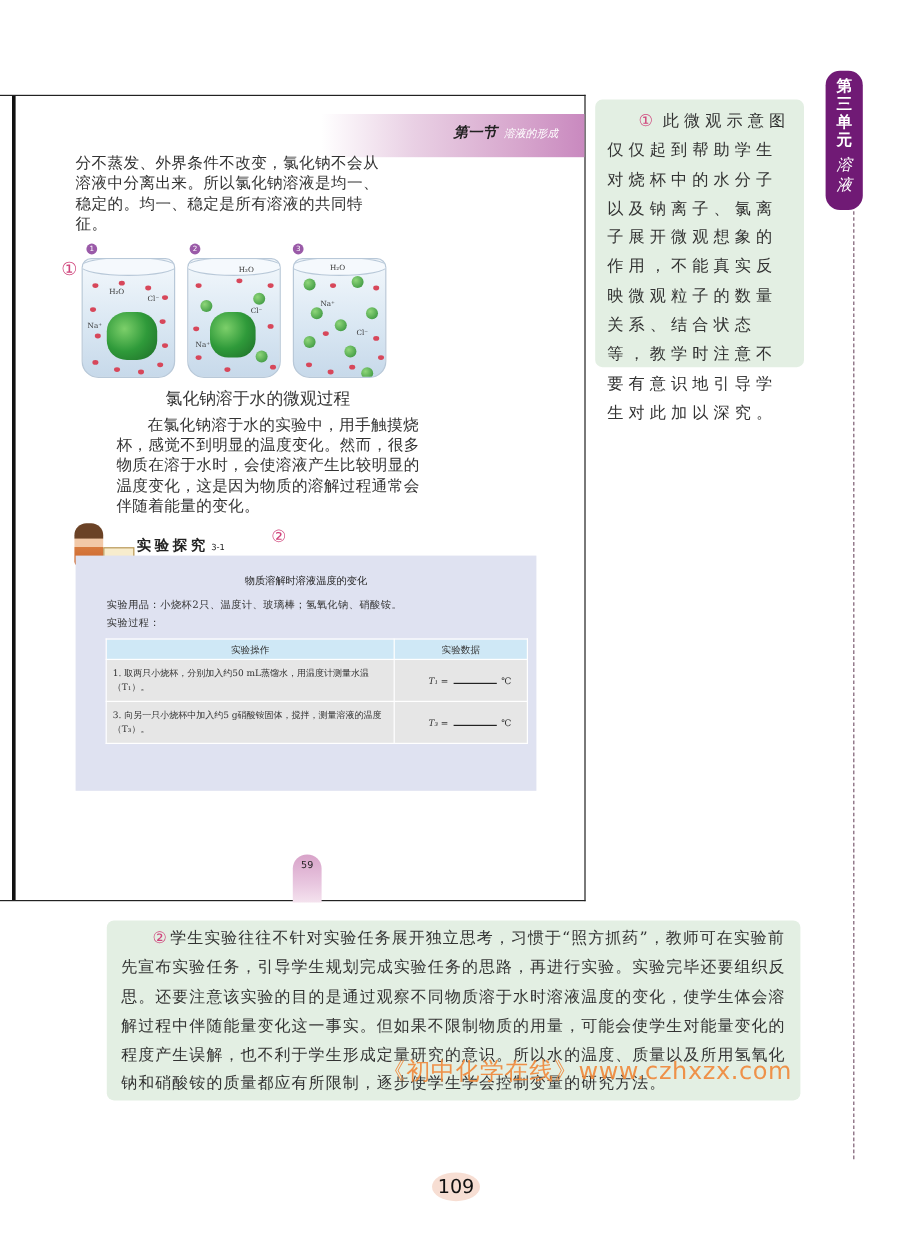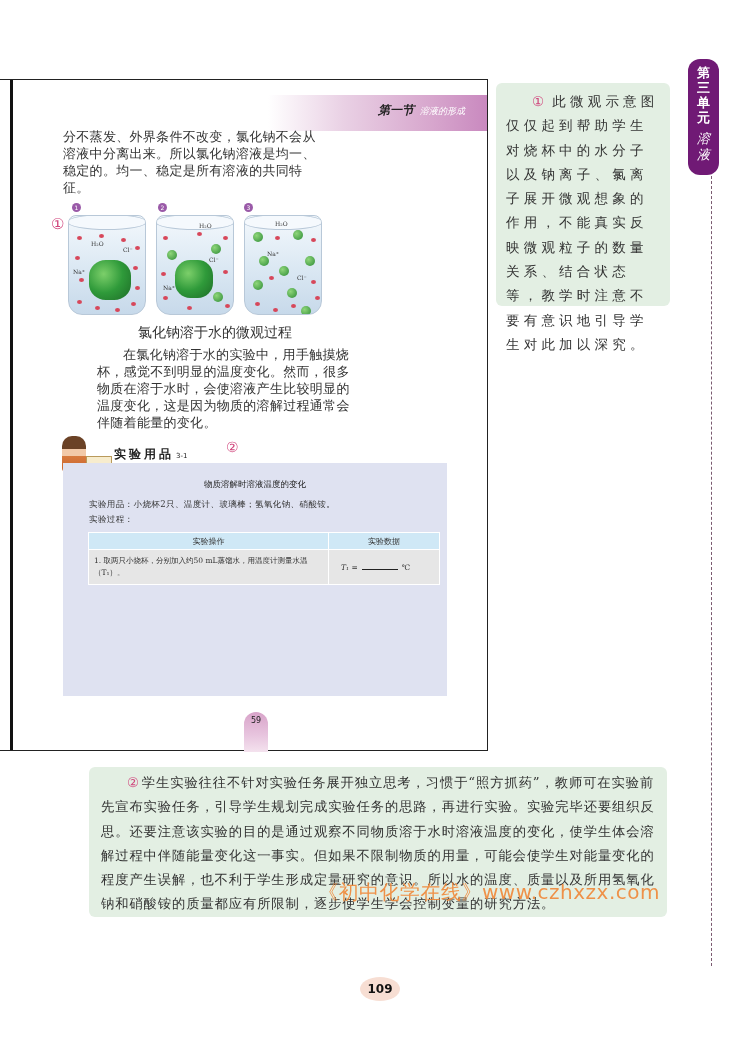--- a/index.html
+++ b/index.html
@@ -77,21 +77,21 @@
     .rack { position: absolute; left: 24px; top: 20px; width: 26px; height: 14px; border: 1px solid #b99a5b; background: #f7eccd; }
     .exp-title {
       position: absolute; left: 52px; top: 10px; font-size: 12px; font-weight: bold;
       letter-spacing: 3px; color: #222; font-family: "DejaVu Serif", serif;
     }
     .exp-title .code { font-family: "DejaVu Sans", sans-serif; font-size: 7px; font-weight: normal; letter-spacing: 0; margin-left: 2px; }
     .bubbles { position: absolute; left: 50px; top: 26px; width: 100px; height: 14px; }
     .bubbles span { display: inline-block; width: 18px; height: 14px; border-radius: 50% 50% 0 0; background: #fff; border: 1px solid #d6d6e8; border-bottom: none; margin-right: -2px; }
 
     .exp-box {
-      position: absolute; left: 63px; top: 463px; width: 384px; height: 233px;
+      position: absolute; left: 63px; top: 463px; width: 384px; height: 196px;
       background: #dfe2f1;
     }
     .exp-subtitle {
       position: absolute; left: 0; right: 0; top: 16px; text-align: center; font-size: 8.5px;
       color: #222; font-family: "DejaVu Sans", sans-serif;
     }
     .exp-line { position: absolute; left: 26px; font-size: 8.5px; color: #333; letter-spacing: 0.4px; }
     .exp-line.l1 { top: 36px; }
     .exp-line.l2 { top: 51px; }
     .exp-table {
@@ -99,21 +99,21 @@
       font-size: 7.5px; color: #333;
     }
     .exp-table th {
       background: #cfe8f6; font-weight: normal; height: 17px; font-size: 8px;
       font-family: "DejaVu Sans", sans-serif; border: 1px solid #fff;
     }
     .exp-table td { border: 1px solid #fff; padding: 3px 5px; height: 35px; line-height: 12px; }
     .exp-table tr.grey td { background: #e6e6e6; }
     .exp-table tr.blue td { background: #d8ecf8; }
     .exp-table td.op { width: 240px; }
-    .exp-table td.val { font-style: italic; padding-left: 12px; }
+    .exp-table td.val { font-style: italic; padding-left: 28px; }
     .blank { display: inline-block; width: 36px; border-bottom: 1px solid #222; margin: 0 4px; height: 9px; vertical-align: baseline; }
     .unit { font-style: normal; }
     .think {
       position: absolute; left: 6px; top: 197px; width: 374px; font-size: 8.5px; line-height: 15px;
       color: #333; text-indent: 2.6em; letter-spacing: 0.2px;
     }
     .think b { font-weight: bold; color: #222; }
 
     .inner-pageno {
       position: absolute; left: 244px; top: 712px; width: 24px; height: 40px;
@@ -153,21 +153,21 @@
 
     .watermark {
       position: absolute; left: 318px; top: 879px; font-size: 20px; color: #f08a3c;
       font-family: "DejaVu Sans", sans-serif; letter-spacing: 0.5px; white-space: nowrap;
       opacity: 0.92;
     }
 
     .page-number {
       position: absolute; left: 360px; top: 977px; width: 40px; height: 24px;
       border-radius: 50%; background: #f7ded3; text-align: center; line-height: 24px;
-      font-family: "DejaVu Sans", sans-serif; font-size: 12px; color: #111; font-weight: bold;
+      font-family: "DejaVu Sans", sans-serif; font-size: 16px; color: #111;
     }
   </style>
 </head>
 <body>
 
 <div class="page-frame">
   <div class="inner-left"></div>
   <div class="section-band"></div>
   <div class="section-title">
     <span>第一节</span><span class="section-sub">溶液的形成</span>
@@ -244,21 +244,21 @@
 </div>
 <div class="fig-caption">氯化钠溶于水的微观过程</div>
 
 <div class="para p2">在氯化钠溶于水的实验中，用手触摸烧杯，感觉不到明显的温度变化。然而，很多物质在溶于水时，会使溶液产生比较明显的温度变化，这是因为物质的溶解过程通常会伴随着能量的变化。</div>
 
 <div class="exp-header">
   <div class="girl"></div>
   <div class="rack"></div>
   <div class="bubbles"><span></span><span></span><span></span><span></span><span></span></div>
   <div class="exp-title">
-    <span>实验用品</span><span class="code">3-1</span>
+    <span>实验探究</span><span class="code">3-1</span>
   </div>
 </div>
 <span class="marker marker-2">②</span>
 
 <div class="exp-box">
   <div class="exp-subtitle">物质溶解时溶液温度的变化</div>
   <div class="exp-line l1">实验用品：小烧杯2只、温度计、玻璃棒；氢氧化钠、硝酸铵。</div>
   <div class="exp-line l2">实验过程：</div>
 
   <table class="exp-table">
@@ -266,20 +266,24 @@
       <tr>
         <th>实验操作</th>
         <th>实验数据</th>
       </tr>
     </thead>
     <tbody>
       <tr class="grey">
         <td class="op">1. 取两只小烧杯，分别加入约50 mL蒸馏水，用温度计测量水温（T₁）。</td>
         <td class="val"><span>T₁ =</span><span class="blank"></span><span class="unit">℃</span></td>
       </tr>
+      <tr class="grey">
+        <td class="op">3. 向另一只小烧杯中加入约5 g硝酸铵固体，搅拌，测量溶液的温度（T₃）。</td>
+        <td class="val"><span>T₃ =</span><span class="blank"></span><span class="unit">℃</span></td>
+      </tr>
     </tbody>
   </table>
 
 </div>
 
 <div class="inner-pageno">
   <span>59</span>
 </div>
 
 <div class="note note-1"><span class="circ">①</span><span>此微观示意图仅仅起到帮助学生对烧杯中的水分子以及钠离子、氯离子展开微观想象的作用，不能真实反映微观粒子的数量关系、结合状态等，教学时注意不要有意识地引导学生对此加以深究。</span></div>

